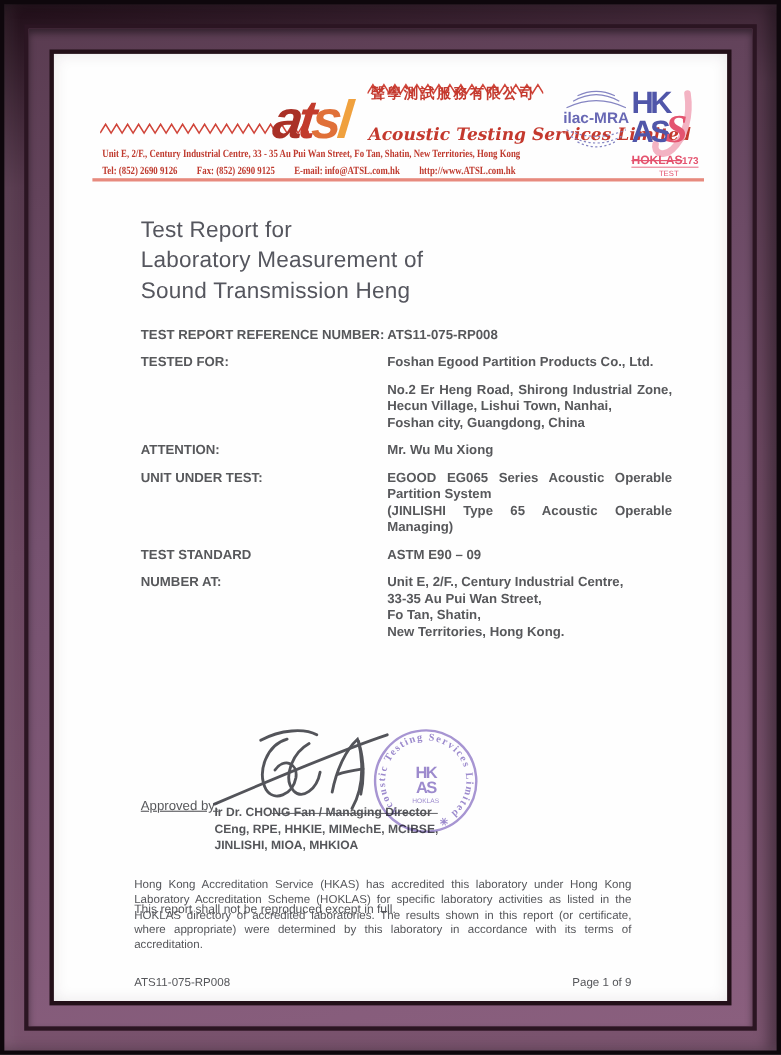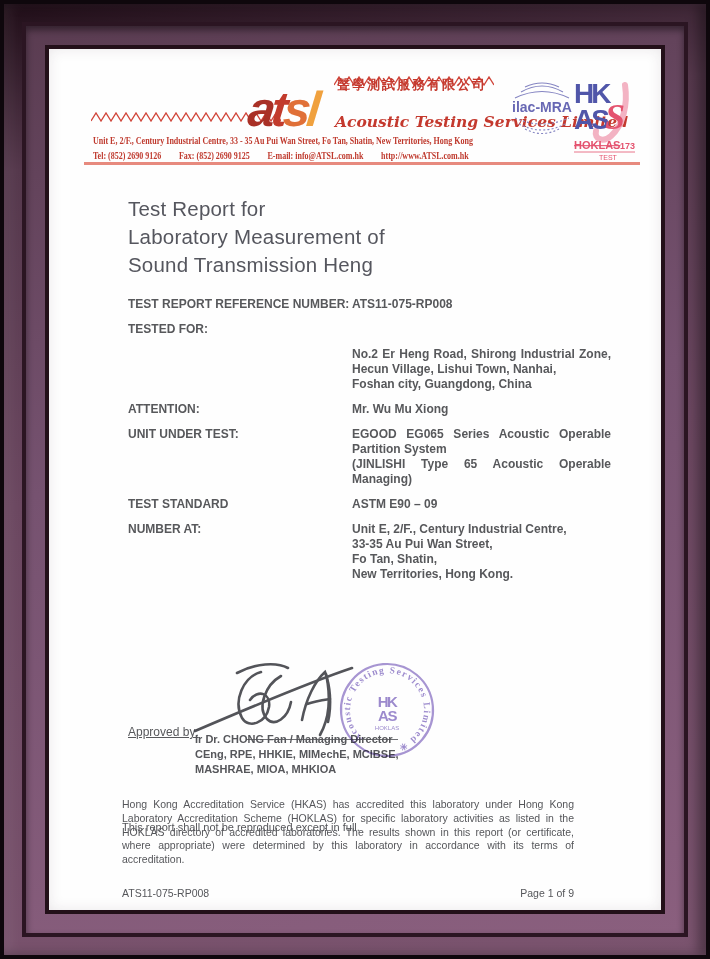--- a/index.html
+++ b/index.html
@@ -137,20 +137,23 @@
 
   <div class="fields">
       <div class="field-row">
         <div class="field-label">TEST REPORT REFERENCE NUMBER:</div>
         <div class="field-value">
           <div class="vline">ATS11-075-RP008</div>
         </div>
       </div>
       <div class="field-row">
         <div class="field-label">TESTED FOR:</div>
+        <div class="field-value">
+          <div class="vline">Foshan Egood Partition Products Co., Ltd.</div>
+        </div>
       </div>
       <div class="field-row">
         <div class="field-label"></div>
         <div class="field-value">
           <div class="vline just">No.2 Er Heng Road, Shirong Industrial Zone,</div>
           <div class="vline">Hecun Village, Lishui Town, Nanhai,</div>
           <div class="vline">Foshan city, Guangdong, China</div>
         </div>
       </div>
       <div class="field-row">
@@ -196,21 +199,21 @@
       <path d="M113,65 C117,44 126,26 136,17 C141,30 143,49 139,67"></path>
       <path d="M118,49 C126,46 134,45 141,44"></path>
       <path d="M137,19 C142,42 140,64 131,80"></path>
     </g>
   </svg>
   <div class="sig-line"></div>
 
   <div class="approver">
     <div>Ir Dr. CHONG Fan / Managing Director</div>
     <div>CEng, RPE, HHKIE, MIMechE, MCIBSE,</div>
-    <div>MASHRAE, MIOA, MHKIOA</div>
+    <div>JINLISHI, MIOA, MHKIOA</div>
   </div>
 
   <svg class="stamp" width="110" height="110" viewBox="0 0 110 110">
     <g transform="rotate(-50 55 55)">
       <circle cx="55" cy="55" r="46" fill="none" stroke="#9c88cd" stroke-width="2.2"></circle>
       <defs>
         <path id="stampcircle" d="M55,55 m-37,0 a37,37 0 1,1 74,0 a37,37 0 1,1 -74,0"></path>
       </defs>
       <text font-size="9.5" font-weight="bold" letter-spacing="1.4" fill="#8f7bc7" font-family="Liberation Serif, serif">
         <textPath href="#stampcircle">Acoustic Testing Services Limited ✳</textPath>

